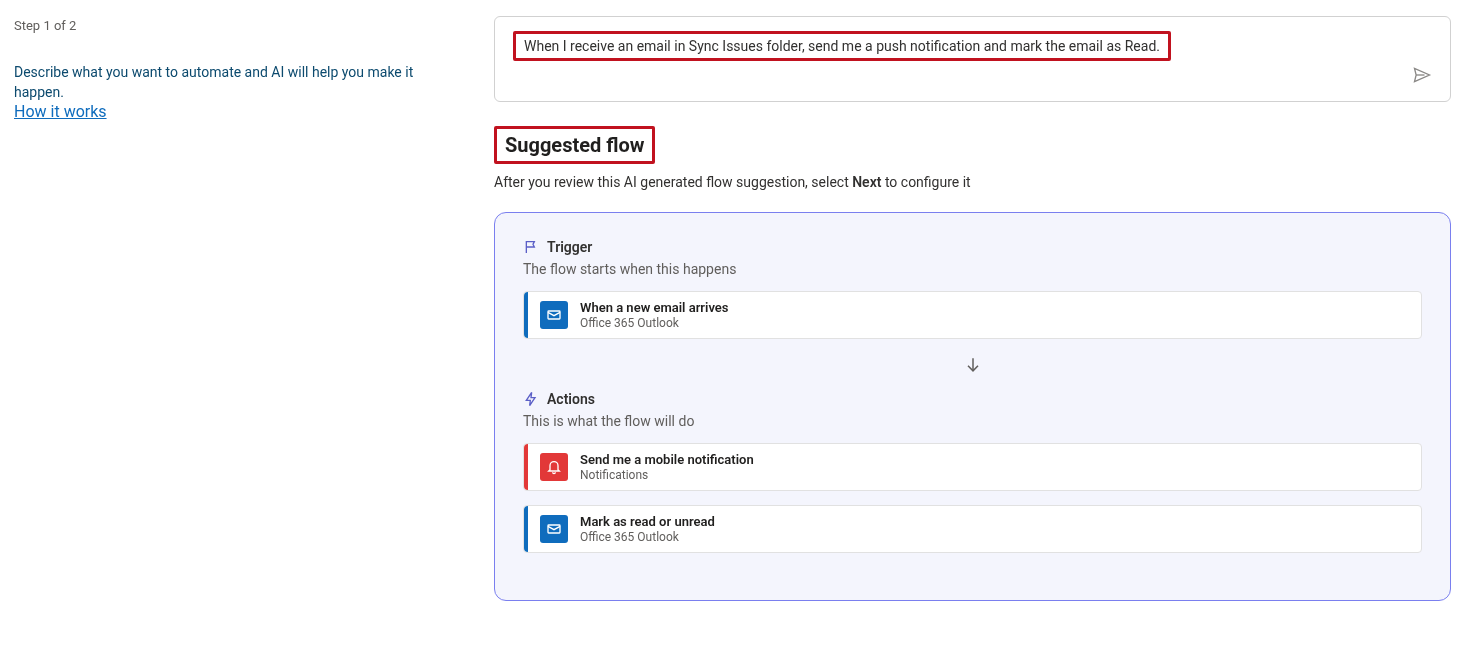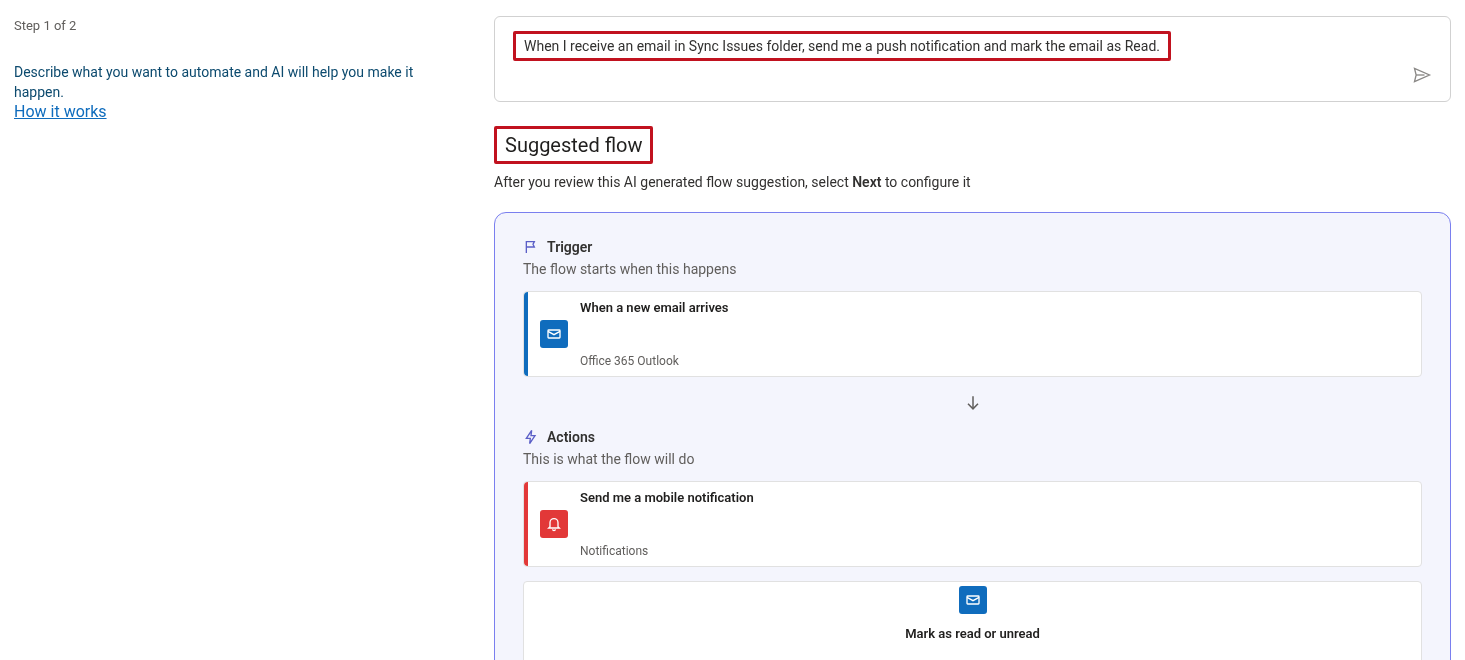--- a/index.html
+++ b/index.html
@@ -44,21 +44,21 @@
     color: #8a8886;
   }
   .send-btn svg { display: block; }
   .suggested-heading-shell {
     display: inline-block;
     border: 3px solid #c1121f;
     border-radius: 2px;
     padding: 4px 8px;
     margin-top: 24px;
   }
-  .suggested-heading { font-size: 20px; font-weight: 400; color: #201f1e; }
+  .suggested-heading { font-size: 20px; font-weight: 700; color: #201f1e; }
   .review-note { font-size: 14px; color: #323130; margin-top: 10px; }
   .review-note .bold { font-weight: 600; }
   .flow-panel {
     margin-top: 22px;
     border: 1px solid #7a7fef;
     border-radius: 12px;
     background: #f4f5fd;
     padding: 26px 28px 30px 28px;
   }
   .section-header { display: flex; align-items: center; gap: 8px; font-size: 14px; font-weight: 600; color: #323130; }
@@ -71,26 +71,26 @@
     border-radius: 4px;
     padding: 8px 12px;
     gap: 12px;
   }
   .card-accent { width: 4px; align-self: stretch; margin: -8px 0 -8px -12px; border-radius: 4px 0 0 4px; }
   .card-icon {
     width: 28px; height: 28px; border-radius: 3px;
     display: flex; align-items: center; justify-content: center;
     flex-shrink: 0;
   }
-  .card-body { display: flex; flex-direction: column; gap: 38px; }
+  .card-body { display: flex; flex-direction: column; }
   .card-title { font-size: 13px; font-weight: 600; color: #201f1e; }
   .card-sub { font-size: 12px; color: #605e5c; margin-top: 1px; }
   .arrow-down { display: flex; justify-content: center; margin: 16px 0; color: #605e5c; }
   .actions-stack .card { margin-bottom: 14px; }
-  .actions-stack .card:last-child { margin-bottom: 17px; flex-direction: column; }
+  .actions-stack .card:last-child { margin-bottom: 17px; }
   .flag-icon svg, .lightning-icon svg { display: block; }
 </style>
 </head>
 <body>
 
 <div class="layout">
   <div class="left-col">
     <div class="step-label">Step 1 of 2</div>
     <p class="sub-desc">Describe what you want to automate and AI will help you make it happen.</p>
     <a class="link" href="#">How it works</a>

